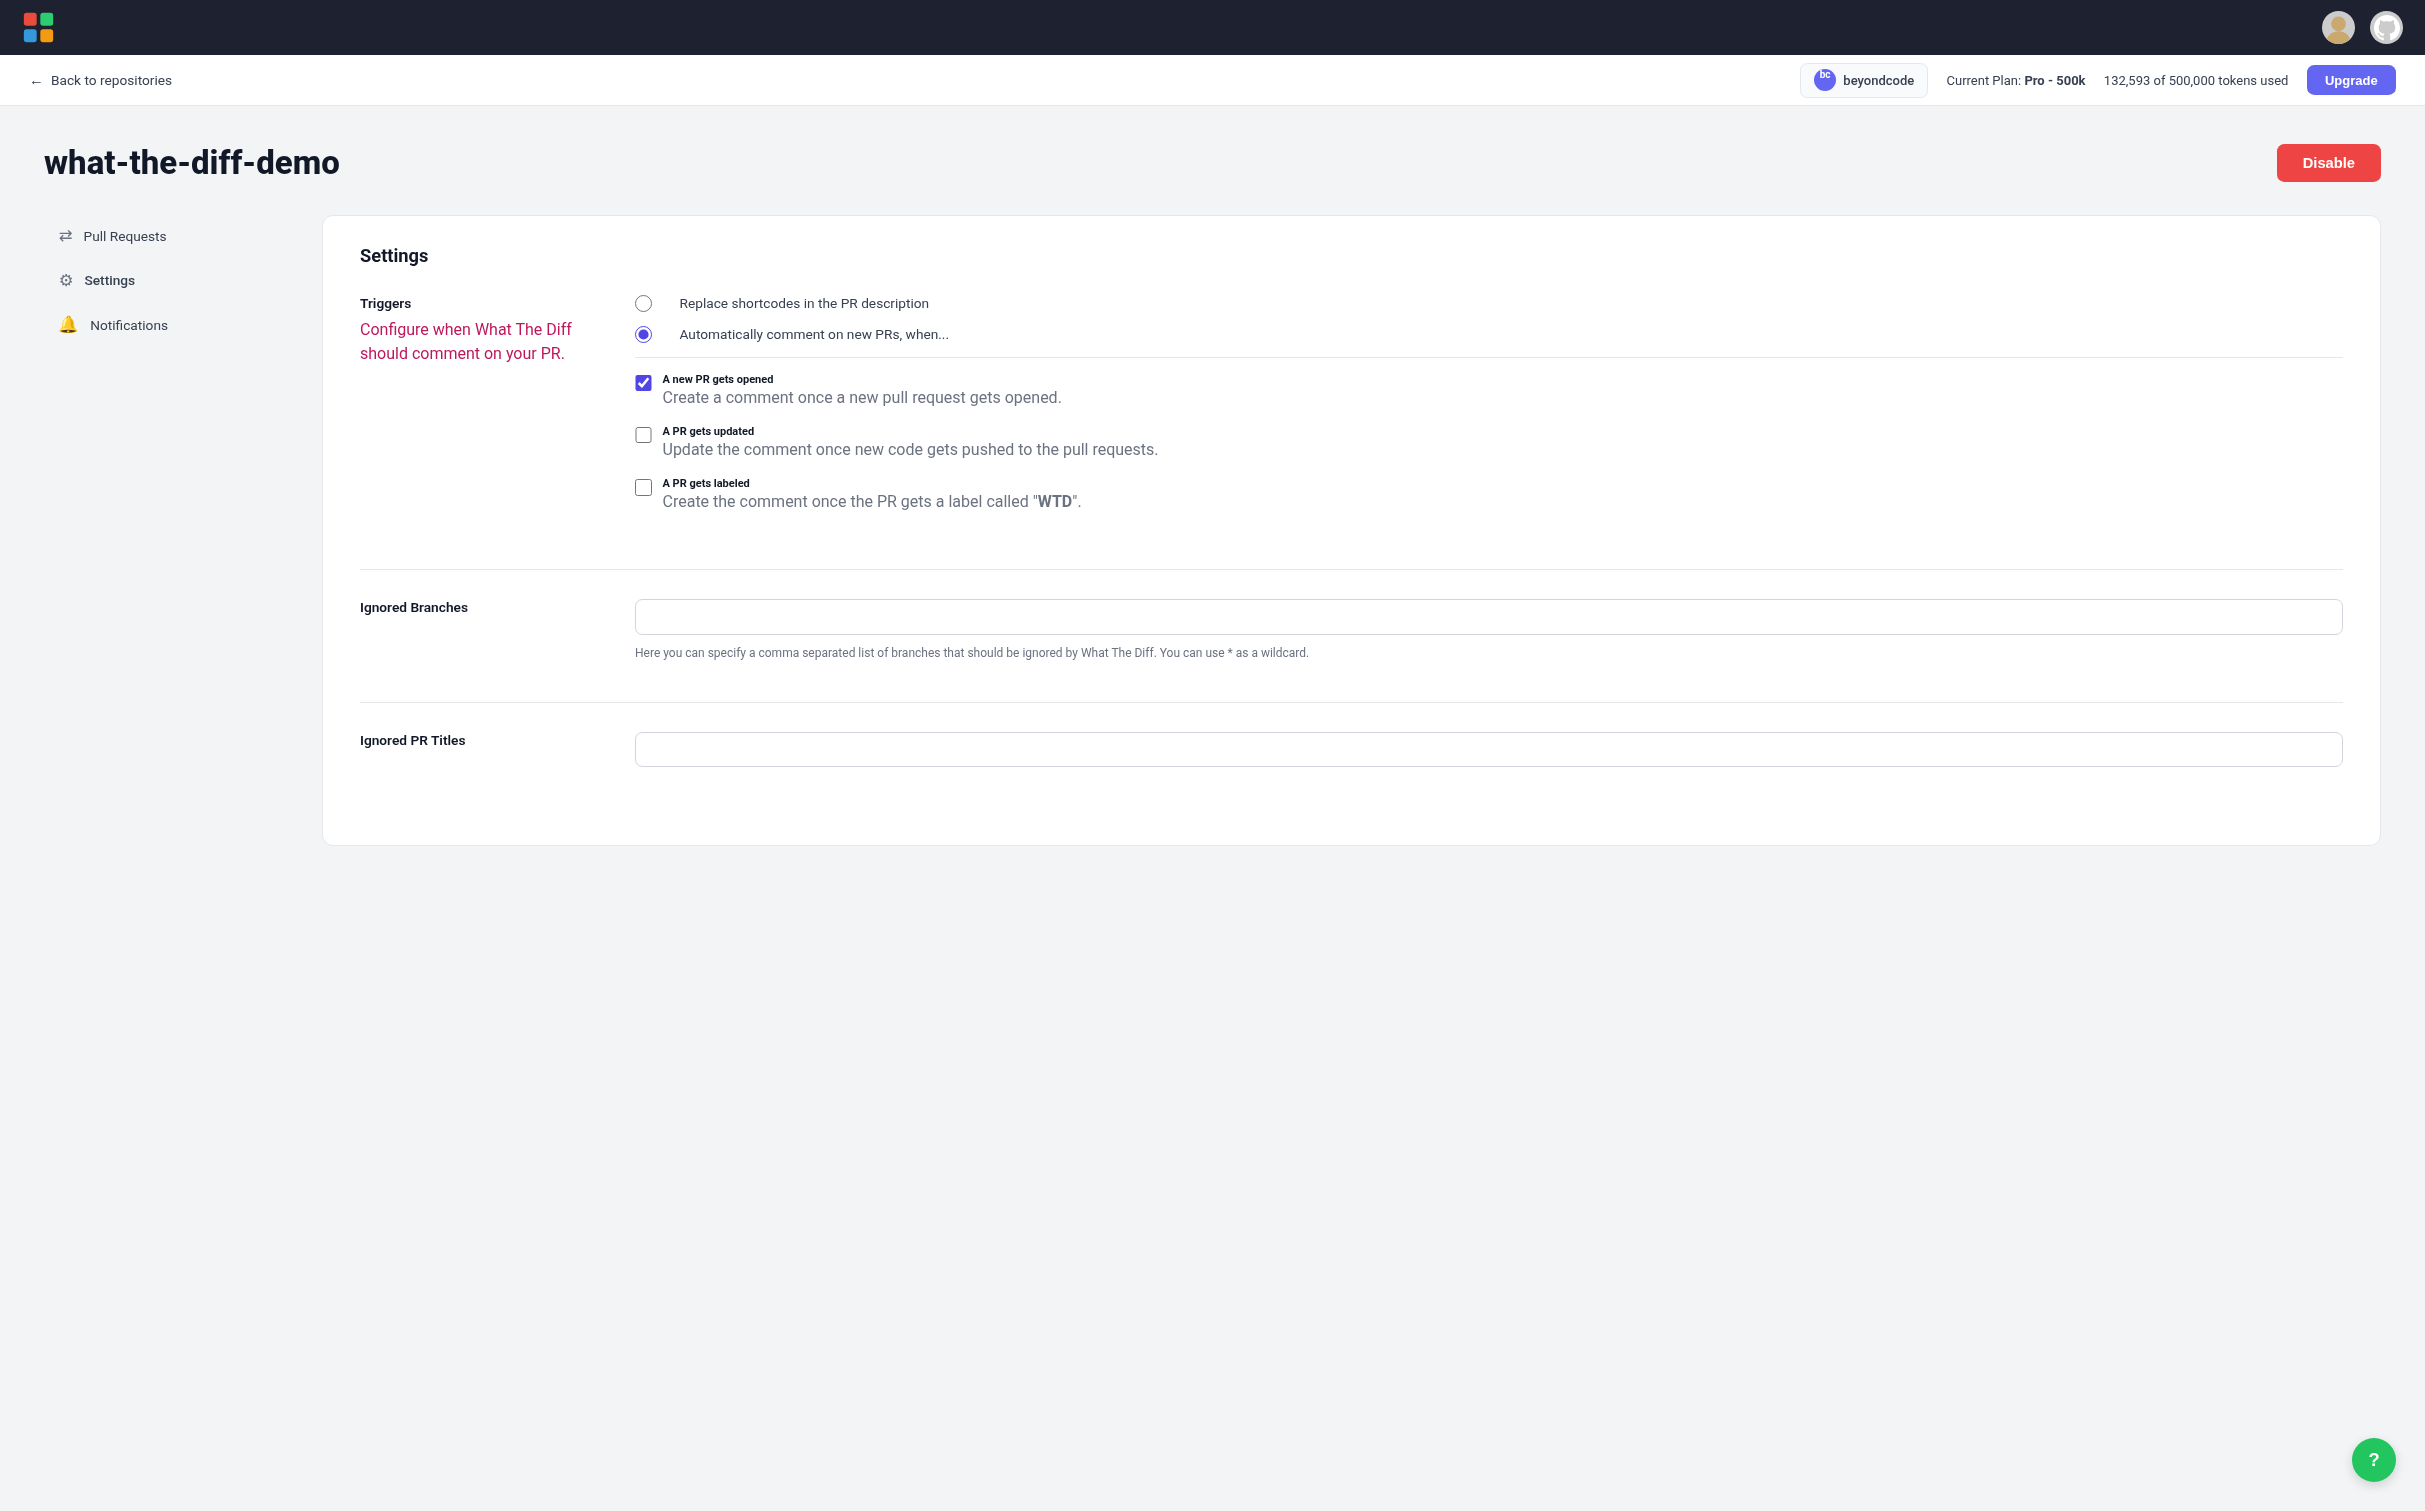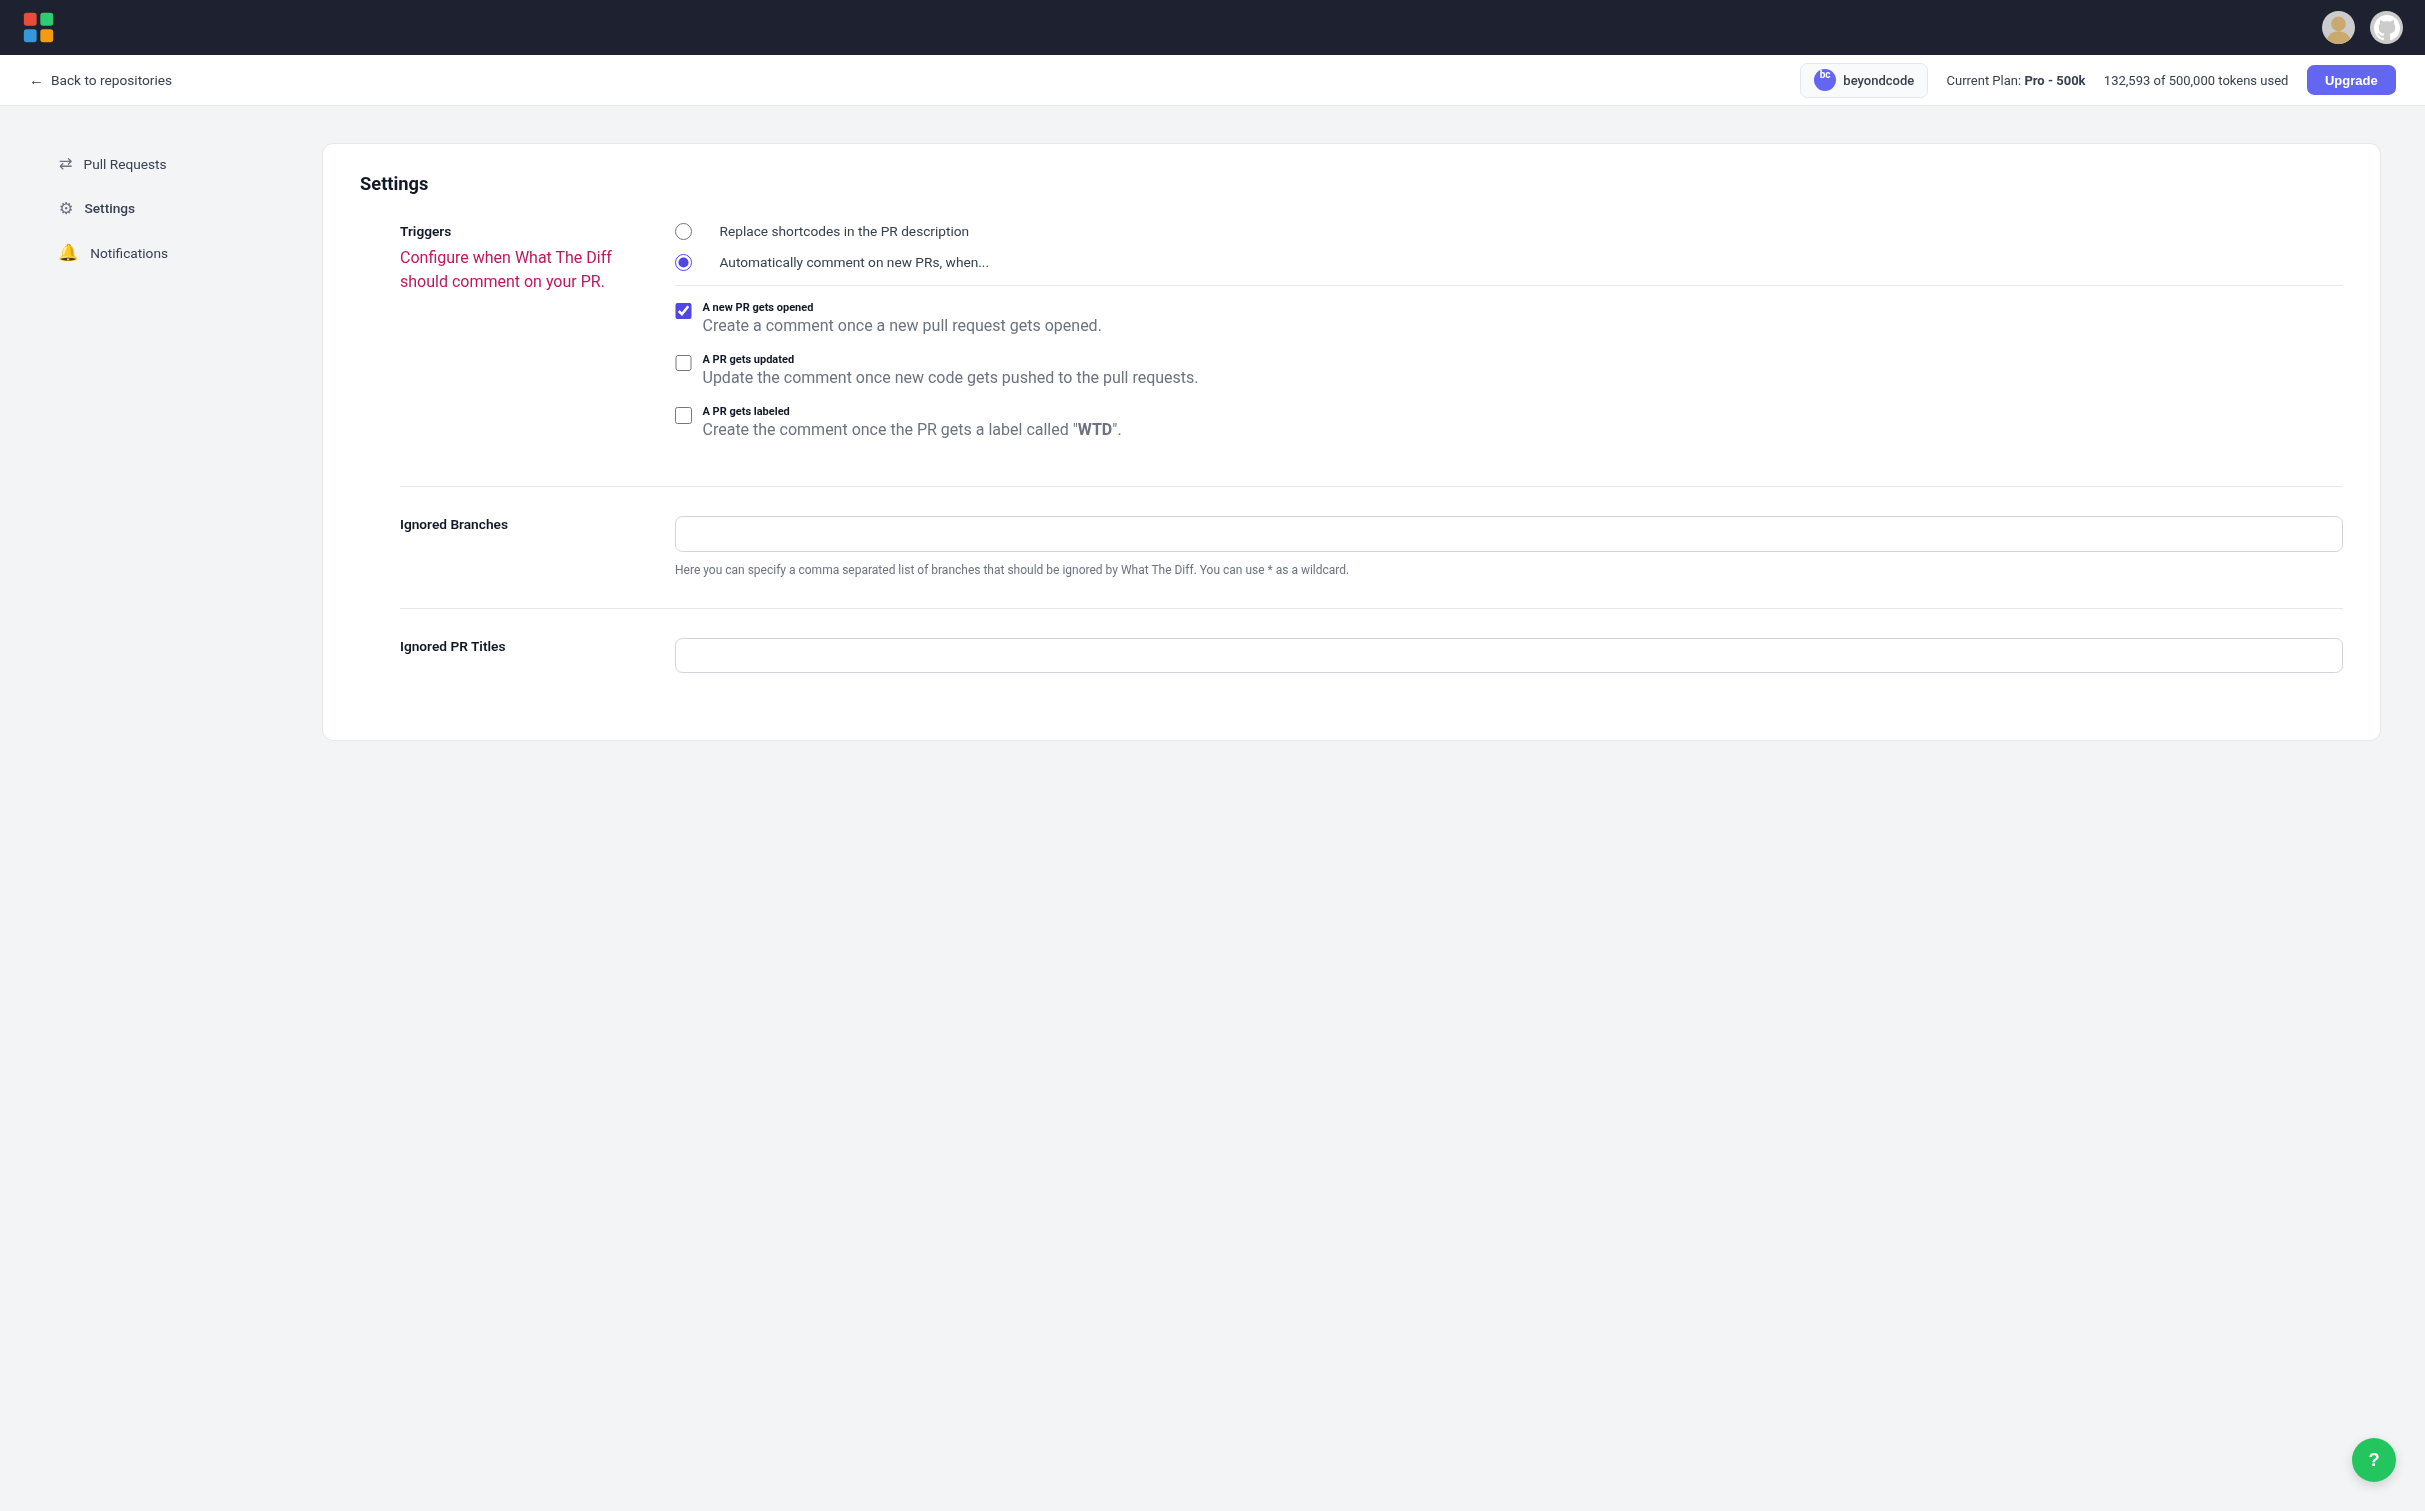--- a/index.html
+++ b/index.html
@@ -181,24 +181,23 @@
       font-size: 18.3px;
       font-weight: 700;
       color: #111827;
       margin-bottom: 29px;
     }
 
     
     .settings-section {
       display: flex;
       gap: 37px;
-      padding-bottom: 29px;
+      padding-bottom: 40px;
       border-bottom: 0.9px solid #e5e7eb;
       margin-bottom: 29px;
-      margin-left: 40px;
     }
     .section-label-col {
       width: 238px;
       flex-shrink: 0;
     }
     .section-label {
       font-size: 13.7px;
       font-weight: 600;
       color: #111827;
       margin-bottom: 7.3px;
@@ -350,20 +349,24 @@
     <span class="plan-text">
       <span>Current Plan:</span>
       <strong>Pro - 500k</strong>
     </span>
     <span class="tokens-text">132,593 of 500,000 tokens used</span>
     <button class="upgrade-btn">Upgrade</button>
   </div>
 </div>
 
 <div class="main-content">
+  <div class="page-header">
+    <h1 class="page-title">what-the-diff-demo</h1>
+    <button class="disable-btn">Disable</button>
+  </div>
 
   <div class="layout">
 
     <div class="sidebar">
       <div class="sidebar-item">
         <span class="sidebar-icon">⇄</span>
         <span>Pull Requests</span>
       </div>
       <div class="sidebar-item active">
         <span class="sidebar-icon">⚙</span>

